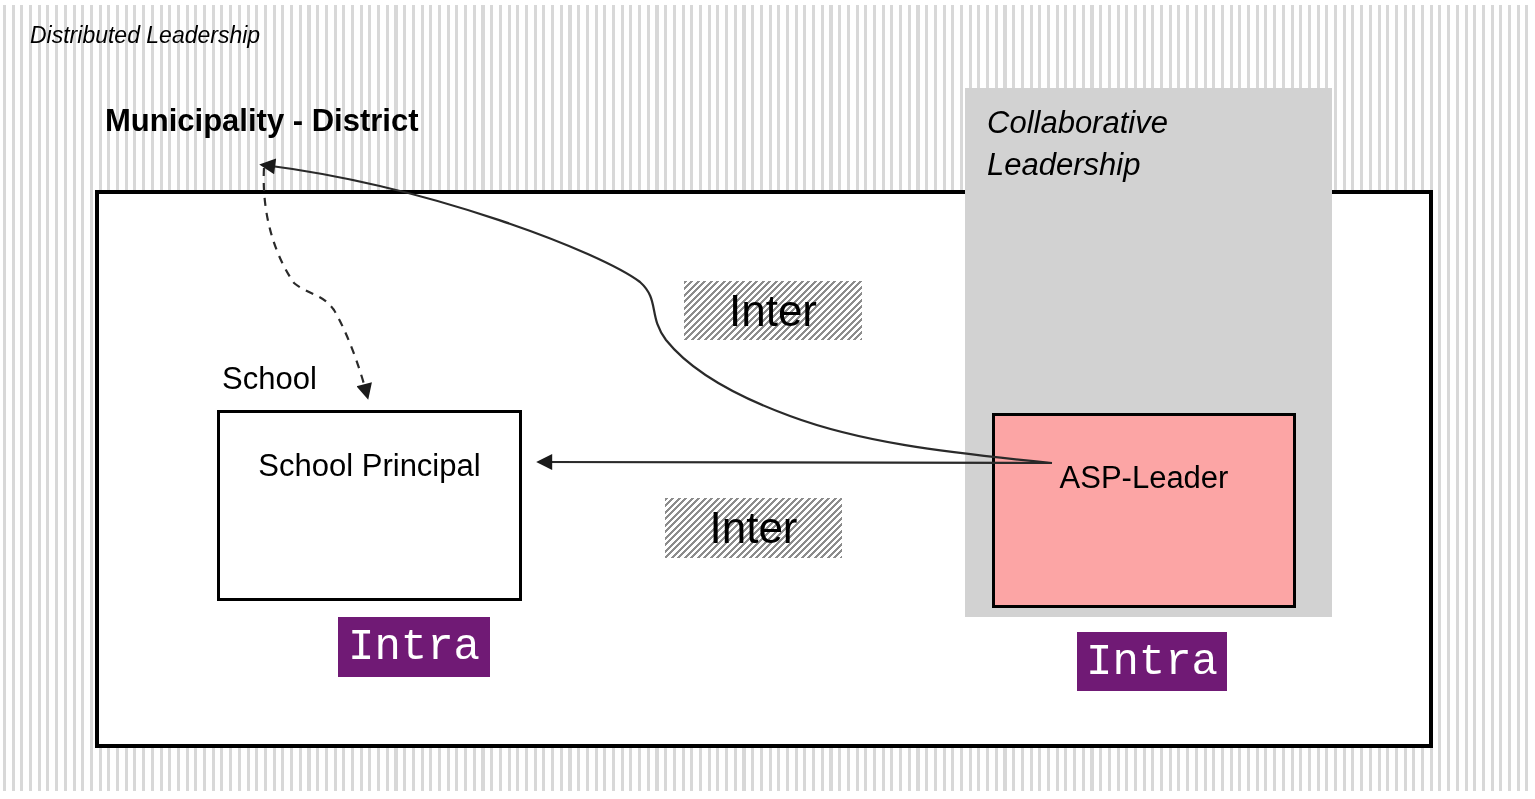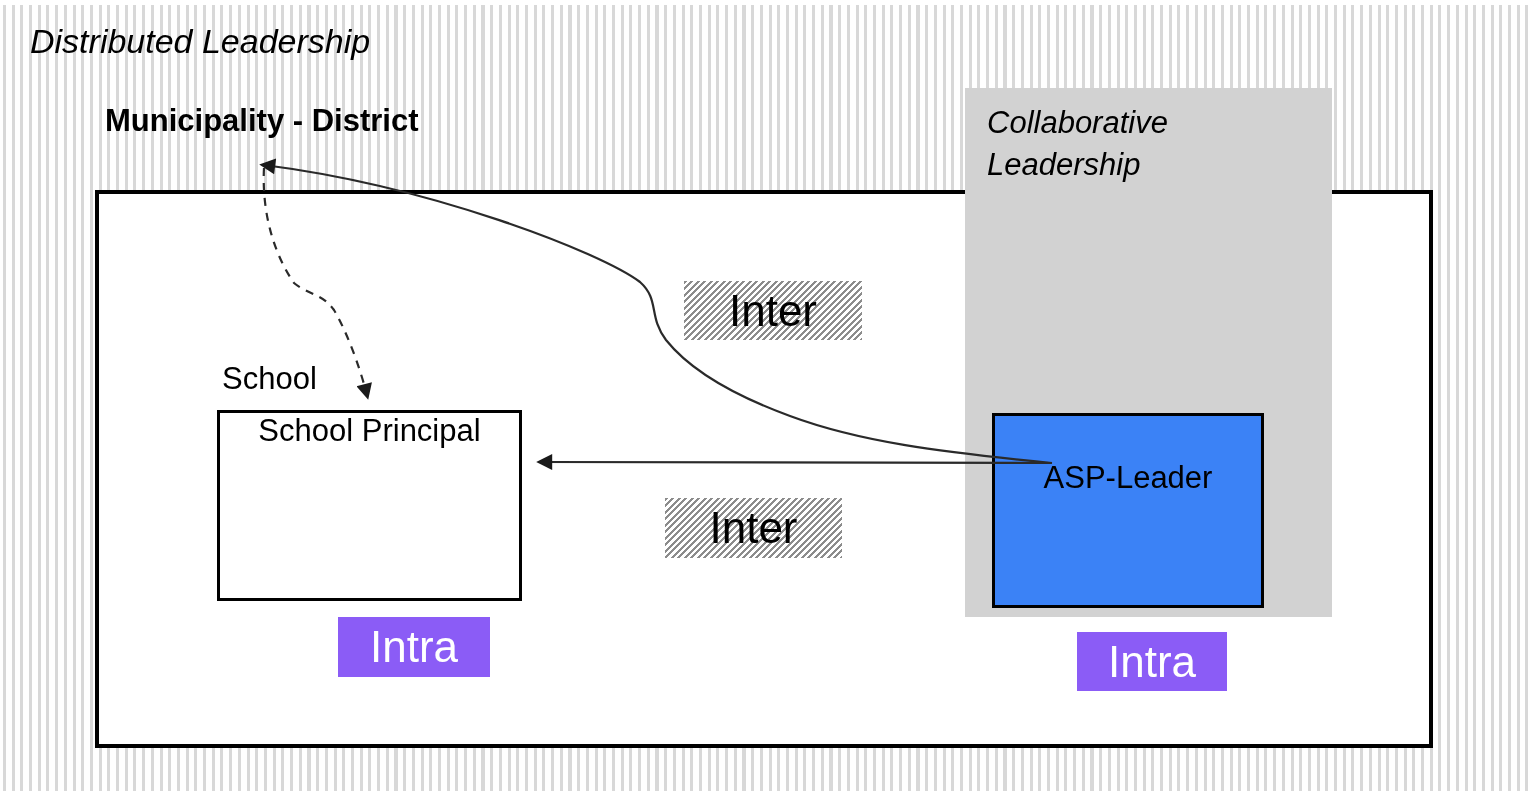--- a/index.html
+++ b/index.html
@@ -5,21 +5,21 @@
   html,body{margin:0;padding:0;background:#ffffff;}
   .canvas{
     position:relative;width:1535px;height:799px;background:#ffffff;
     font-family:"Liberation Sans", sans-serif;color:#000;overflow:hidden;
   }
   .stripes{
     position:absolute;left:3px;top:5px;right:5px;bottom:8px;
     background:repeating-linear-gradient(90deg,#d8d8d8 0px,#d8d8d8 3px,#ffffff 3px,#ffffff 8.7px);
   }
   .diagram-title{
-    position:absolute;left:30px;top:22px;font-size:34px;font-style:italic;white-space:nowrap;
+    position:absolute;left:30px;top:22px;font-size:23px;font-style:italic;white-space:nowrap;
   }
   .muni-label{
     position:absolute;left:105px;top:103px;font-size:31px;font-weight:bold;white-space:nowrap;
   }
   .main-box{
     position:absolute;left:95px;top:190px;width:1338px;height:558px;
     background:#ffffff;border:4px solid #000;box-sizing:border-box;
   }
   .collab-panel{
     position:absolute;left:965px;top:88px;width:367px;height:529px;background:#d2d2d2;
@@ -27,40 +27,40 @@
   .collab-title{
     position:absolute;left:22px;top:14px;font-size:31px;font-style:italic;
     line-height:42px;white-space:pre-line;
   }
   .school-label{
     position:absolute;left:222px;top:361px;font-size:31px;font-weight:normal;white-space:nowrap;
   }
   .school-box{
     position:absolute;left:217px;top:410px;width:305px;height:191px;
     background:#ffffff;border:3px solid #000;box-sizing:border-box;
-    text-align:center;font-size:31px;
+    text-align:center;padding-top:35px;font-size:31px;
   }
   .asp-label{
     position:absolute;left:967px;top:377px;font-size:31px;font-weight:bold;white-space:nowrap;
   }
   .asp-box{
-    position:absolute;left:992px;top:413px;width:272px;height:195px;
-    background:#3b82f6;border:3px solid #000;box-sizing:border-box;
+    position:absolute;left:992px;top:413px;width:304px;height:195px;
+    background:#fca5a5;border:3px solid #000;box-sizing:border-box;
     text-align:center;padding-top:44px;font-size:31px;
   }
   .badge{
     position:absolute;display:flex;align-items:center;justify-content:center;
     font-size:44px;
     text-align:center;
   }
   .badge.inter{
     background:repeating-linear-gradient(135deg,#8c8c8c 0px,#8c8c8c 2.2px,#ffffff 2.2px,#ffffff 4.6px);
     color:#000;
   }
-  .badge.intra{background:#8b5cf6;color:#ffffff;}
+  .badge.intra{background:#701a75;color:#ffffff;font-family:Liberation Mono, monospace;}
   #inter-top{left:684px;top:281px;width:178px;height:59px;}
   #inter-bottom{left:665px;top:498px;width:177px;height:60px;}
   #intra-school{left:338px;top:617px;width:152px;height:60px;}
   #intra-asp{left:1077px;top:632px;width:150px;height:59px;}
   .arrows{position:absolute;left:0;top:0;width:1535px;height:799px;pointer-events:none;}
   .arrows path{fill:none;stroke:#2a2a2a;stroke-width:2.2px;}
 </style>
 </head>
 <body>
 

